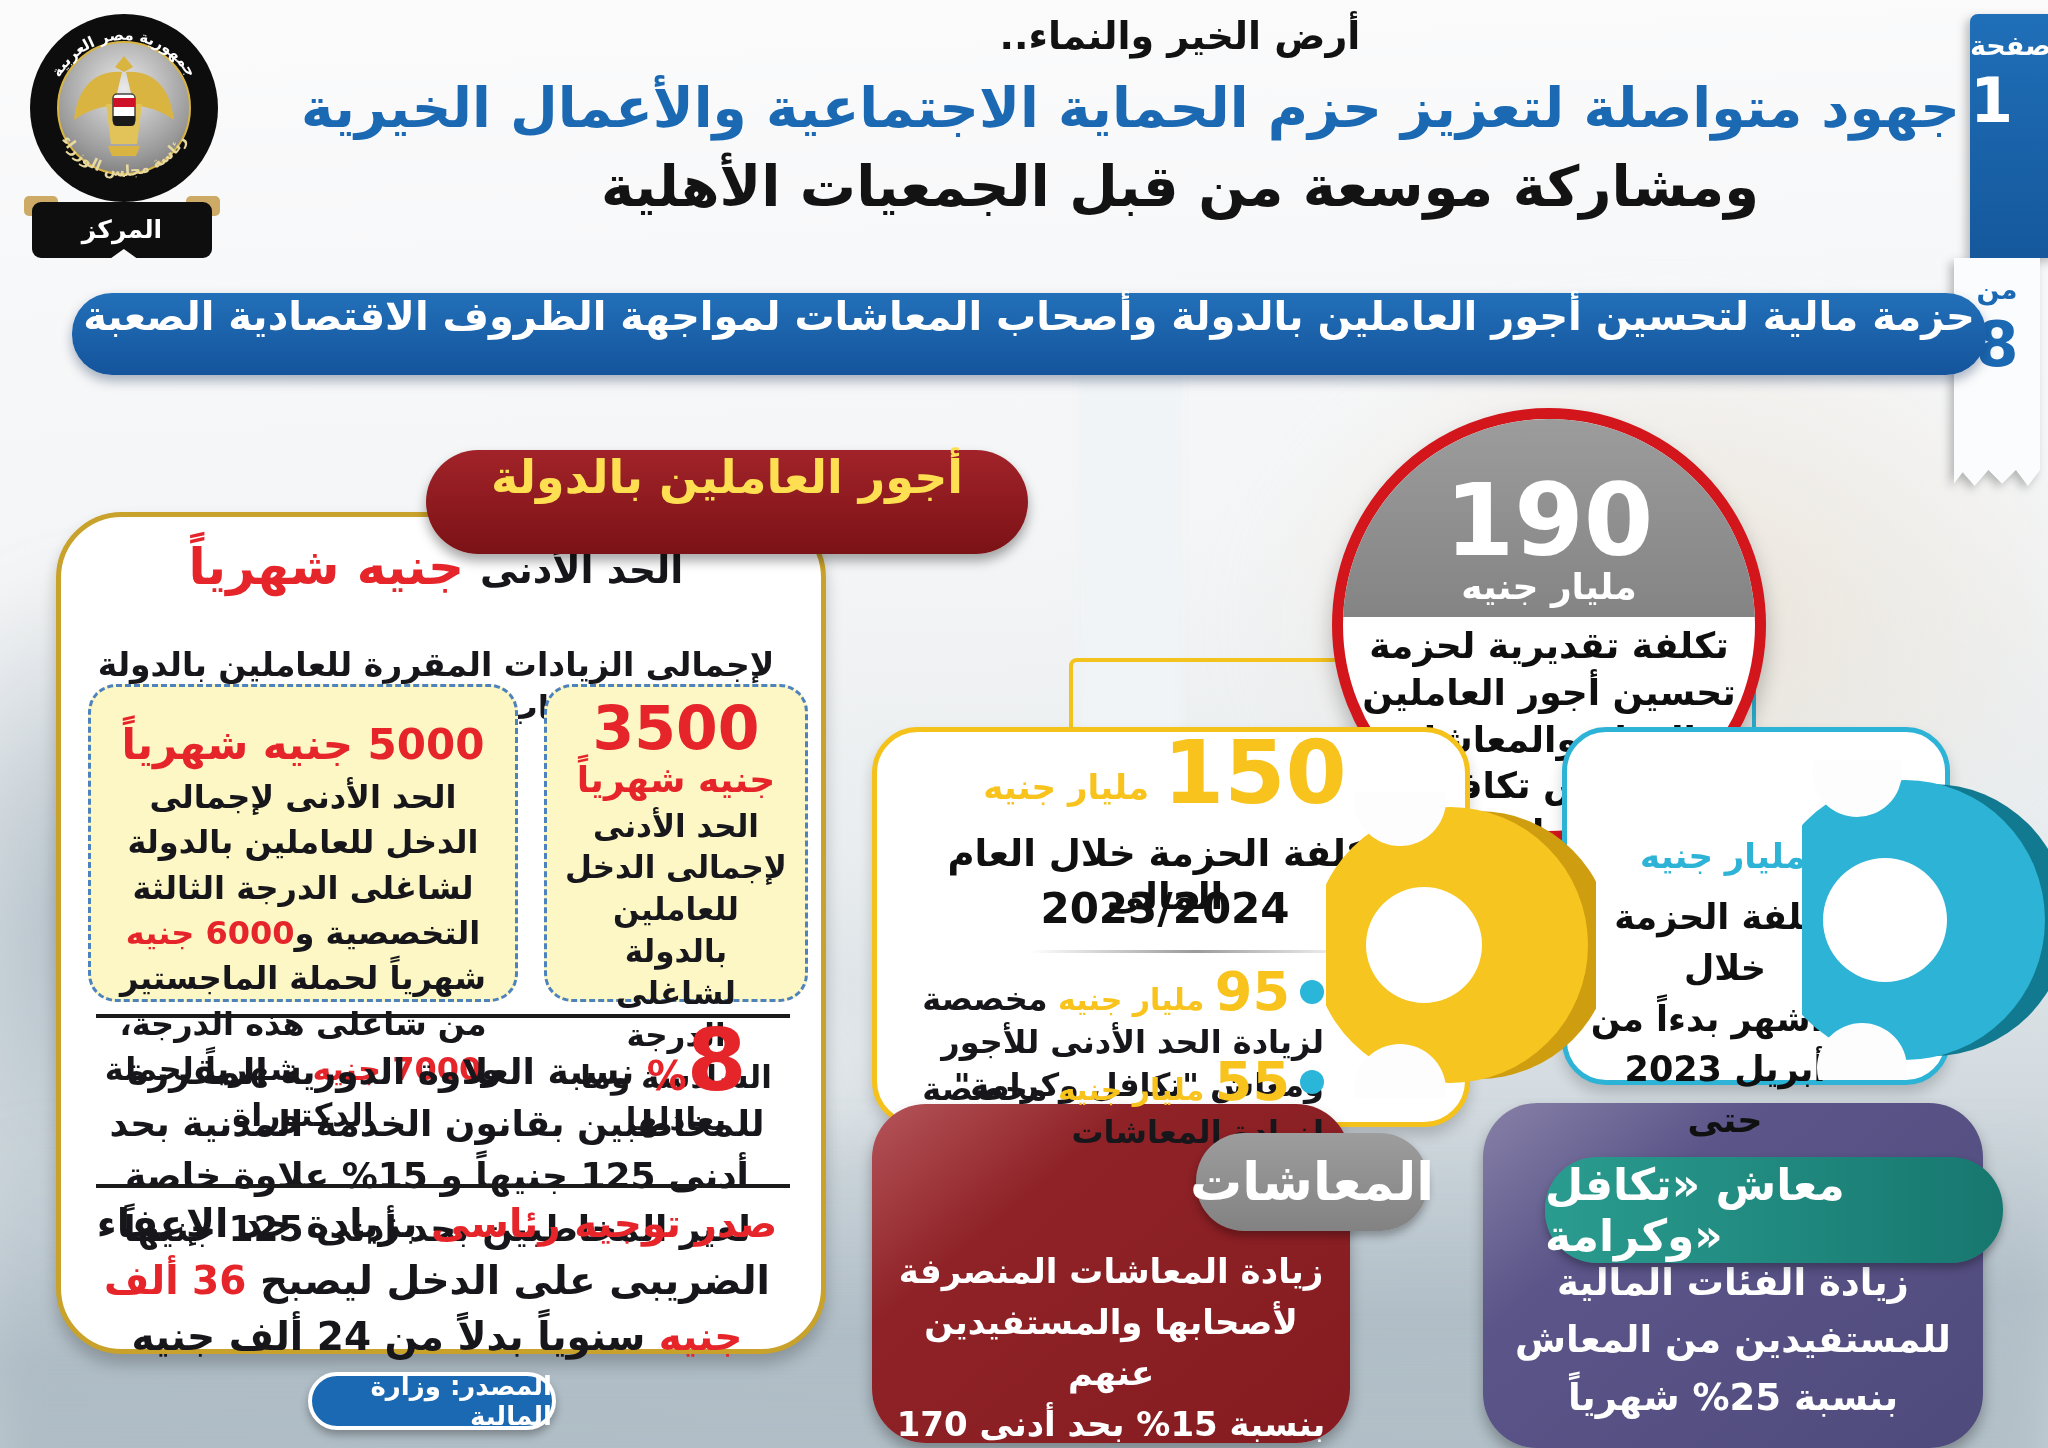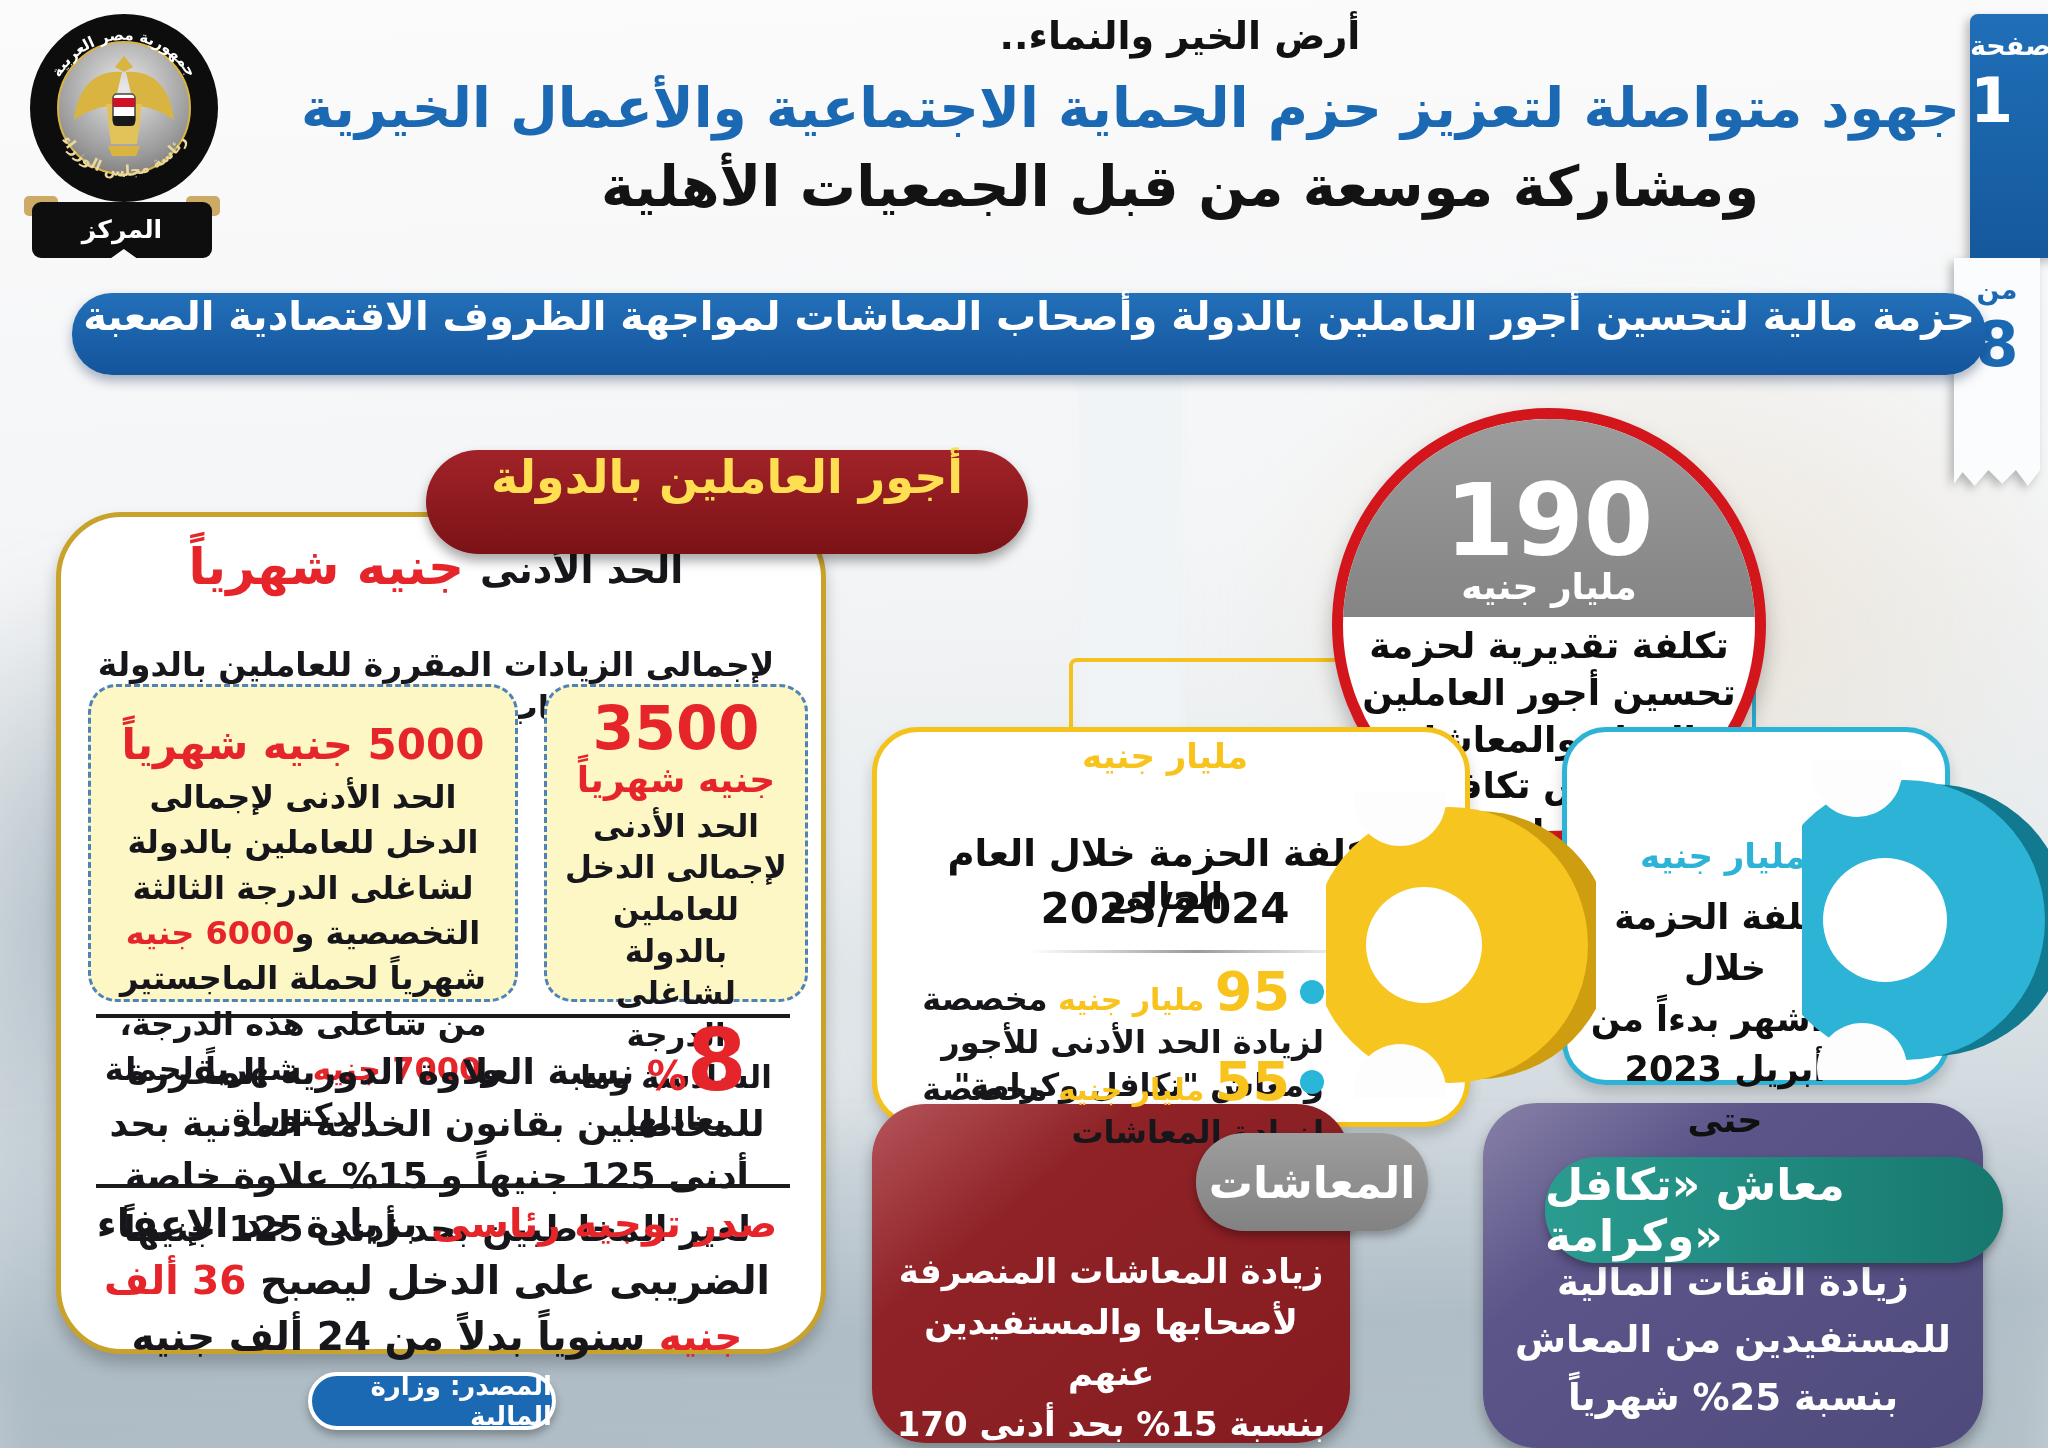--- a/index.html
+++ b/index.html
@@ -95,21 +95,21 @@
   
   .qcard{left:1562px;top:727px;width:378px;height:348px;background:#fff;border:5px solid #2db3d6;border-radius:44px;z-index:4;box-shadow:0 8px 14px rgba(0,0,0,.18);}
   .q-num{left:1578px;top:734px;width:290px;text-align:center;font-size:88px;color:#2db3d6;line-height:1;z-index:5;}
   .q-unit{left:1578px;top:836px;width:290px;text-align:center;font-size:34px;color:#2db3d6;z-index:5;}
   .q-desc{left:1582px;top:892px;width:286px;text-align:center;font-size:35px;color:#101010;line-height:1.45;white-space:pre-line;z-index:5;}
   .token{z-index:5;}
   
   .pcard{left:872px;top:1104px;width:478px;height:339px;border-radius:54px;z-index:4;
     background:linear-gradient(140deg,#b5555a 0%,#8e2227 30%,#851b20 100%);box-shadow:0 8px 14px rgba(0,0,0,.3);}
   .ppill{left:1196px;top:1133px;width:232px;height:98px;border-radius:48px;background:linear-gradient(180deg,#9d9d9d,#828282);
-    display:flex;align-items:center;justify-content:center;color:#fff;font-size:44px;z-index:6;box-shadow:0 5px 9px rgba(0,0,0,.3);}
+    display:flex;align-items:center;justify-content:center;color:#fff;font-size:52px;z-index:6;box-shadow:0 5px 9px rgba(0,0,0,.3);}
   .ptext{left:896px;top:1246px;width:430px;text-align:center;direction:rtl;color:#fff;font-size:34px;line-height:1.5;white-space:pre-line;z-index:5;}
   
   .tcard{left:1483px;top:1103px;width:500px;height:345px;border-radius:54px;z-index:4;
     background:linear-gradient(140deg,#8781a8 0%,#5b5589 30%,#4f4a7c 100%);box-shadow:0 8px 14px rgba(0,0,0,.3);}
   .tpill{left:1545px;top:1157px;width:458px;height:106px;border-radius:52px;background:linear-gradient(90deg,#2a9c8f 0%,#17776f 100%);
     display:flex;align-items:center;justify-content:center;color:#fff;font-size:44px;z-index:6;box-shadow:0 5px 9px rgba(0,0,0,.3);}
   .ttext{left:1510px;top:1254px;width:446px;text-align:center;direction:rtl;color:#fff;font-size:37px;line-height:1.55;white-space:pre-line;z-index:5;}
 </style>
 </head>
 <body>
@@ -220,20 +220,21 @@
   </div>
   <div class="abs divider div2" style="z-index:5;"></div>
   <div class="abs decree" style="z-index:5;"><span class="seg-red">صدر توجيه رئاسى </span><span class="seg-dark">بزيادة حد الإعفاء الضريبى على الدخل ليصبح </span><span class="seg-red">36 ألف جنيه</span><span class="seg-dark"> سنوياً بدلاً من 24 ألف جنيه</span></div>
 
   <div class="abs srcpill" dir="rtl">
     <span>المصدر: وزارة المالية</span>
   </div>
 
   <div class="abs fycard"></div>
   <div class="abs fy-head">
+    <span class="fy-num">150</span>
     <span class="fy-unit">مليار جنيه</span>
   </div>
   <div class="abs fy-l1" dir="rtl">تكلفة الحزمة خلال العام المالى</div>
   <div class="abs fy-l2">2023/2024</div>
   <div class="abs fy-div"></div>
   <div class="abs fy-bullet fy-b1">
     <span class="dot"></span><span><span class="seg-bignum">95</span><span class="seg-unit"> مليار جنيه </span><span class="seg-dark">مخصصة لزيادة الحد الأدنى للأجور ومعاش "تكافل وكرامة"</span></span>
   </div>
   <div class="abs fy-bullet fy-b2">
     <span class="dot"></span><span><span class="seg-bignum">55</span><span class="seg-unit"> مليار جنيه </span><span class="seg-dark">مخصصة لزيادة المعاشات</span></span>

